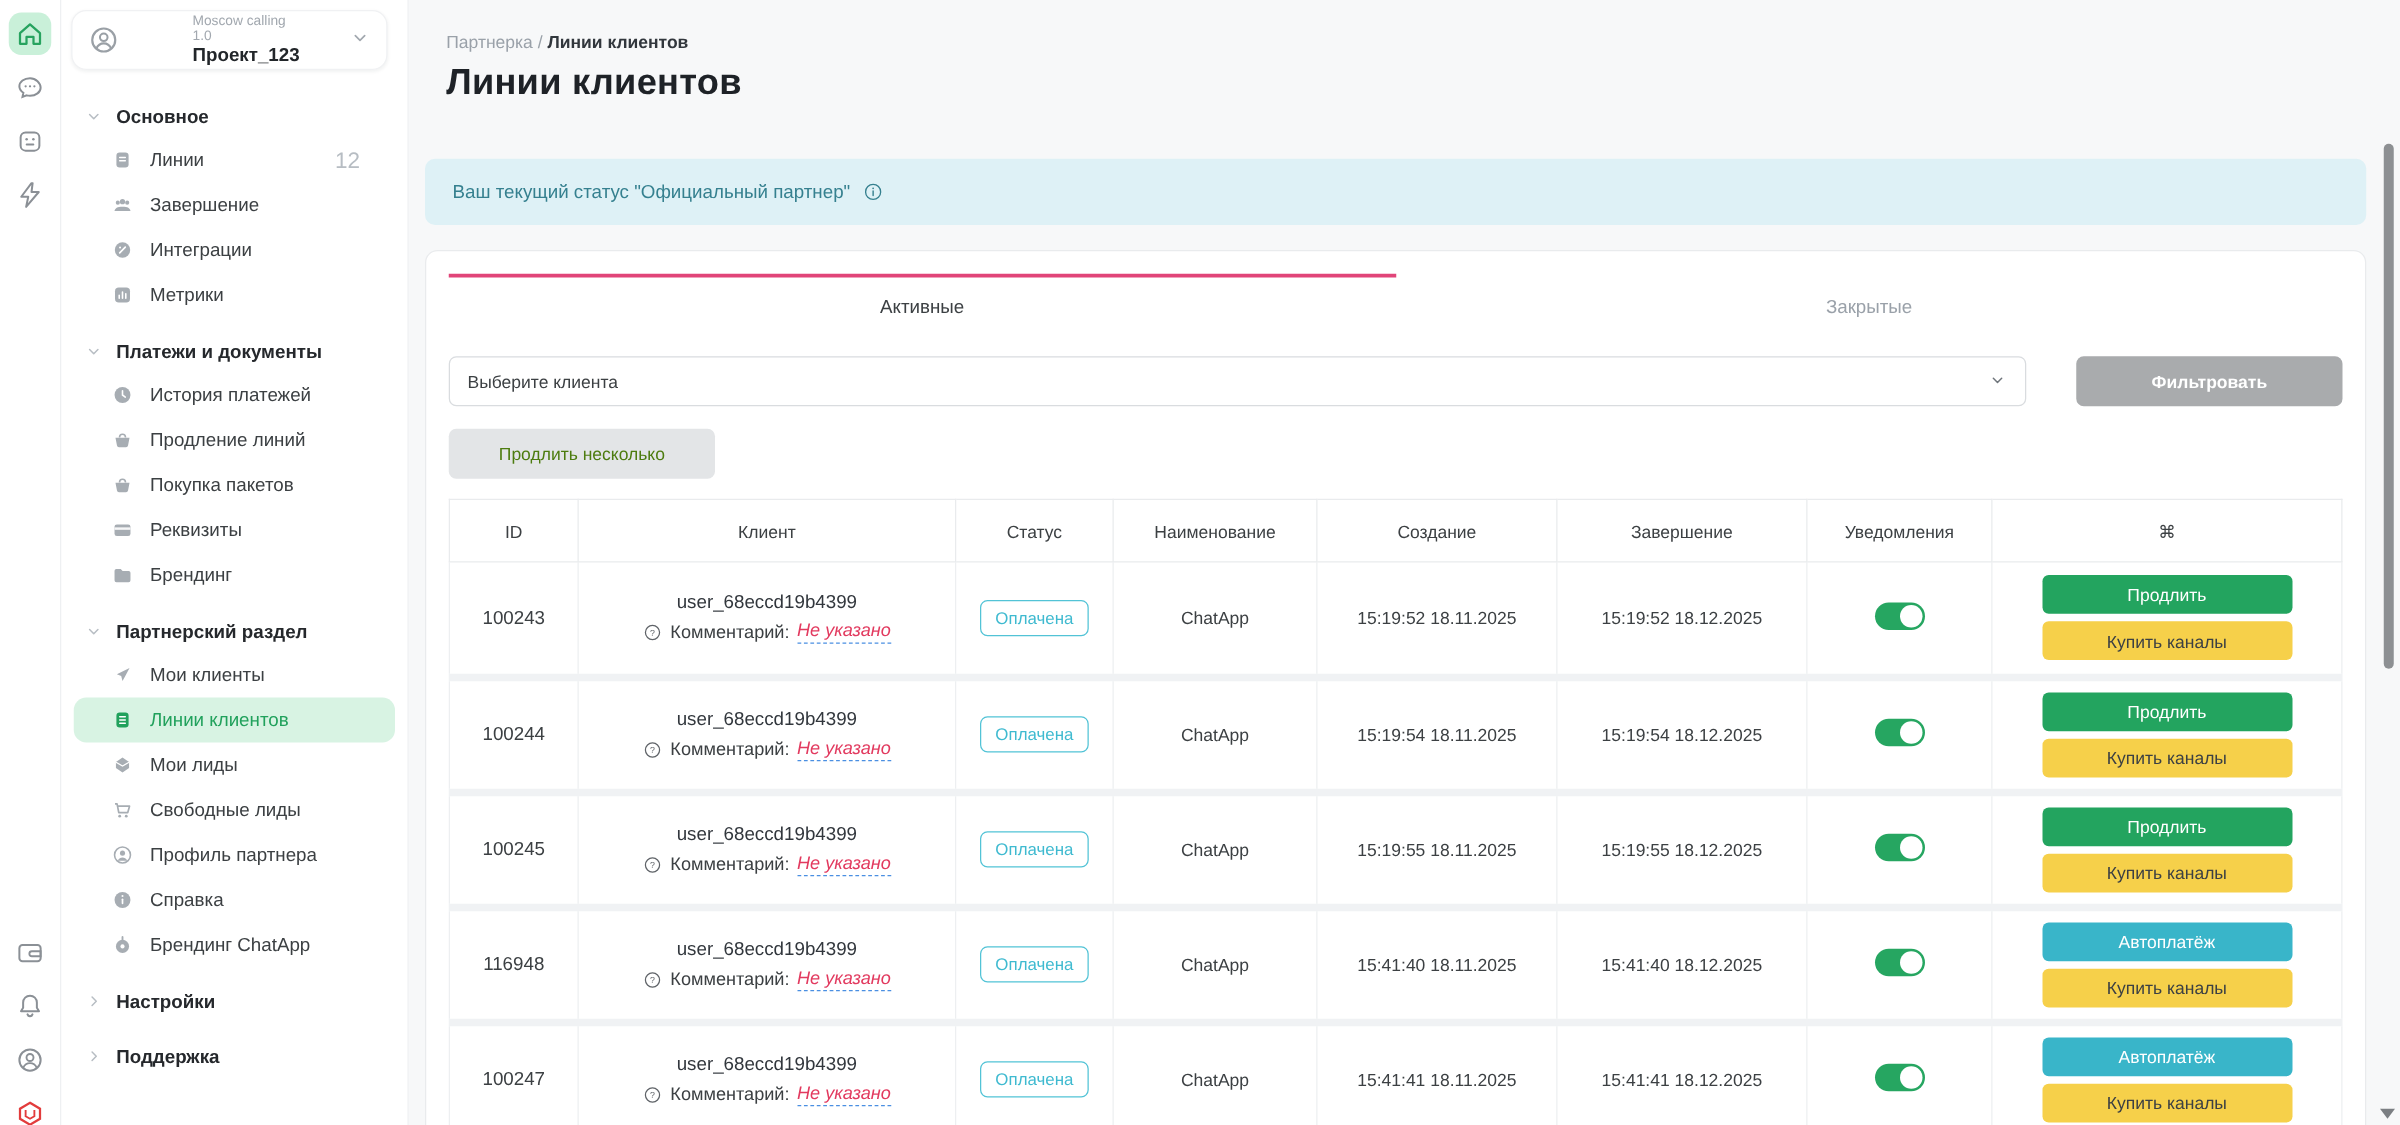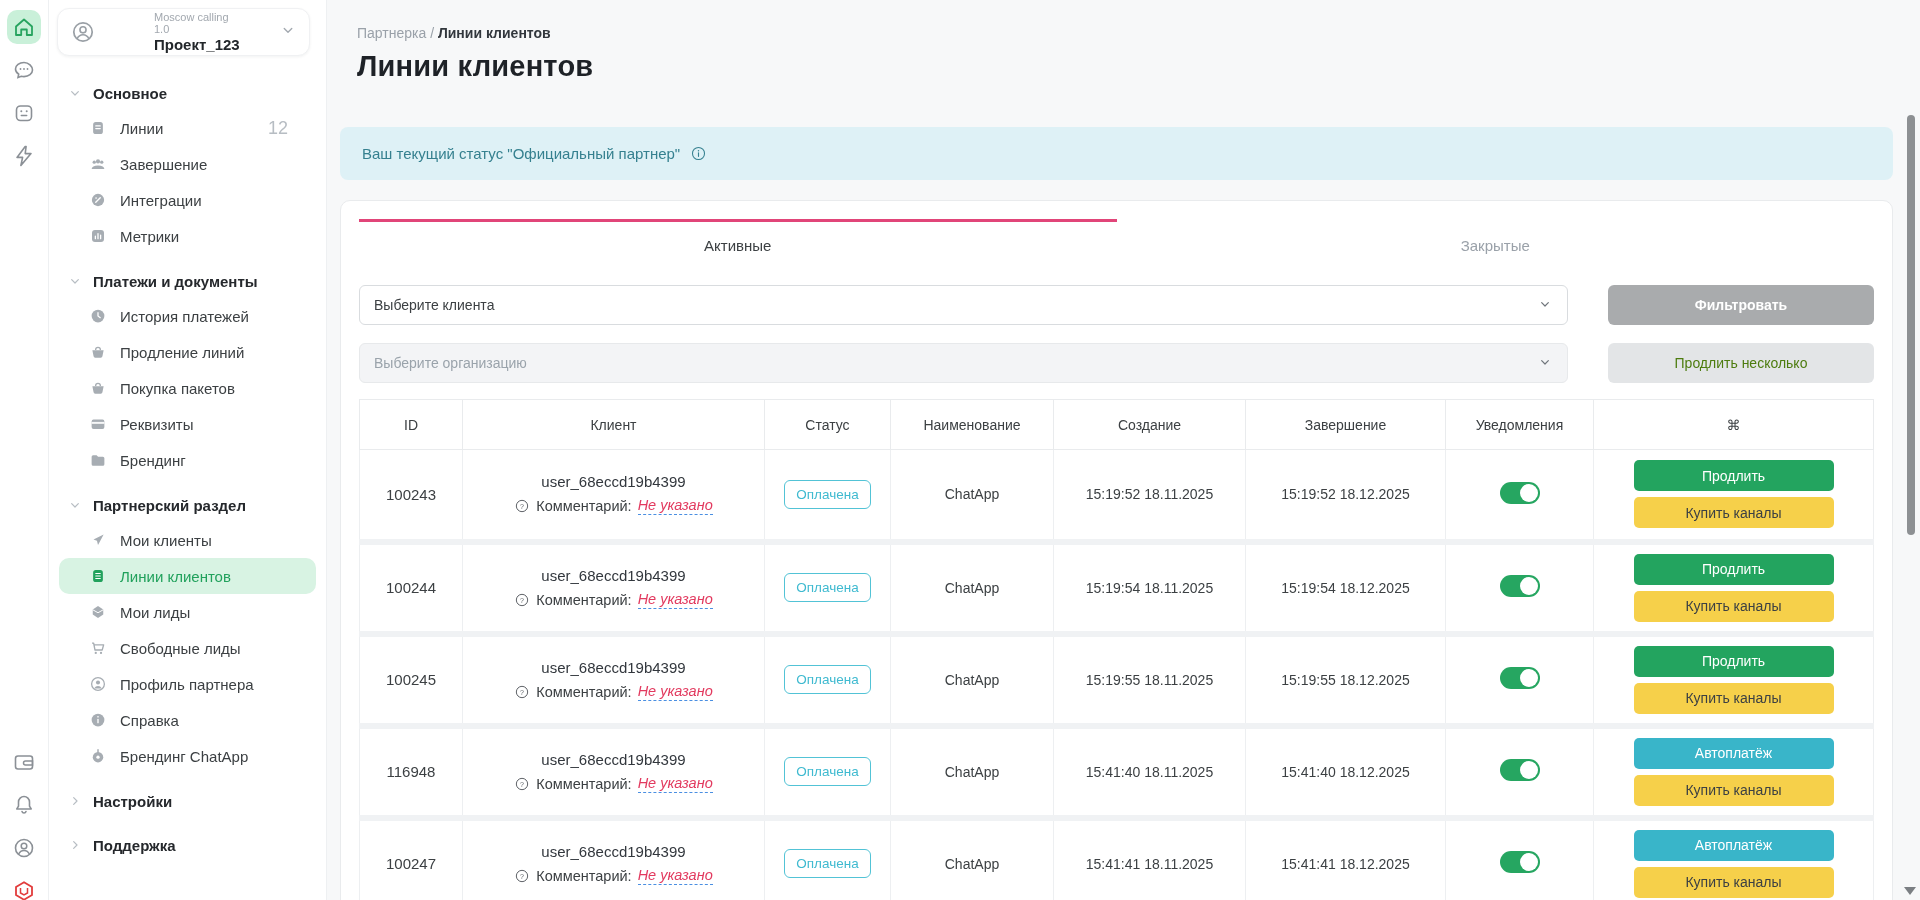--- a/index.html
+++ b/index.html
@@ -62,21 +62,21 @@
     font-size:15px; color:#9aa1a9; cursor:pointer; }
   .tab.active { color:#3c4043; border-top-color:#e14579; }
 
   .filter-row { display:flex; gap:40px; margin-top:15px; }
   .filter-row.second { margin-top:18px; }
   .select { flex:1; height:40px; border:1px solid #d9dcdf; border-radius:6px; background:#fff;
     display:flex; align-items:center; justify-content:space-between; padding:0 14px; font-size:14px;
     color:#3c4043; cursor:pointer; }
   .select .chev { color:#6f757b; } .select .chev svg{ width:16px; height:16px; }
   .select.disabled { background:#f3f4f6; border-color:#e7e9eb; color:#9aa3ab; }
-  .btn { width:266px; height:40px; border:none; border-radius:6px; font-size:14px; cursor:pointer;
+  .btn { width:213px; height:40px; border:none; border-radius:6px; font-size:14px; cursor:pointer;
     font-family:inherit; }
   .btn-filter { background:#a9abad; color:#fff; font-weight:700; }
   .btn-extend-multi { background:#e3e5e7; color:#4d7c0f; font-weight:500; cursor:default; }
 
   table.lines { margin-top:16px; width:100%; border-collapse:collapse; table-layout:fixed;
     border:1px solid #e9ebed; font-size:14px; }
   table.lines th { height:50px; border:1px solid #e9ebed; font-weight:500; color:#3c4043;
     text-align:center; background:#fff; }
   table.lines td { height:92px; border-left:1px solid #edeff1; border-right:1px solid #edeff1;
     text-align:center; vertical-align:middle; background:#fff; }
@@ -369,26 +369,20 @@
       <div class="select">
         <span>Выберите клиента</span>
         <span class="chev" id="sel1-chev"><svg viewBox="0 0 24 24" xmlns="http://www.w3.org/2000/svg">
               <path d="M7 10l5 5 5-5" fill="none" stroke="currentColor" stroke-width="1.8" stroke-linecap="round" stroke-linejoin="round"></path>
             </svg></span>
       </div>
       <button class="btn btn-filter">Фильтровать</button>
     </div>
 
     <div class="filter-row second">
-      <div class="select disabled">
-        <span>Выберите организацию</span>
-        <span class="chev" id="sel2-chev"><svg viewBox="0 0 24 24" xmlns="http://www.w3.org/2000/svg">
-              <path d="M7 10l5 5 5-5" fill="none" stroke="currentColor" stroke-width="1.8" stroke-linecap="round" stroke-linejoin="round"></path>
-            </svg></span>
-      </div>
       <button class="btn btn-extend-multi">Продлить несколько</button>
     </div>
 
     <table class="lines">
       <colgroup>
         <col style="width:103px">
           <col style="width:302px">
           <col style="width:126px">
           <col style="width:163px">
         <col style="width:192px">

